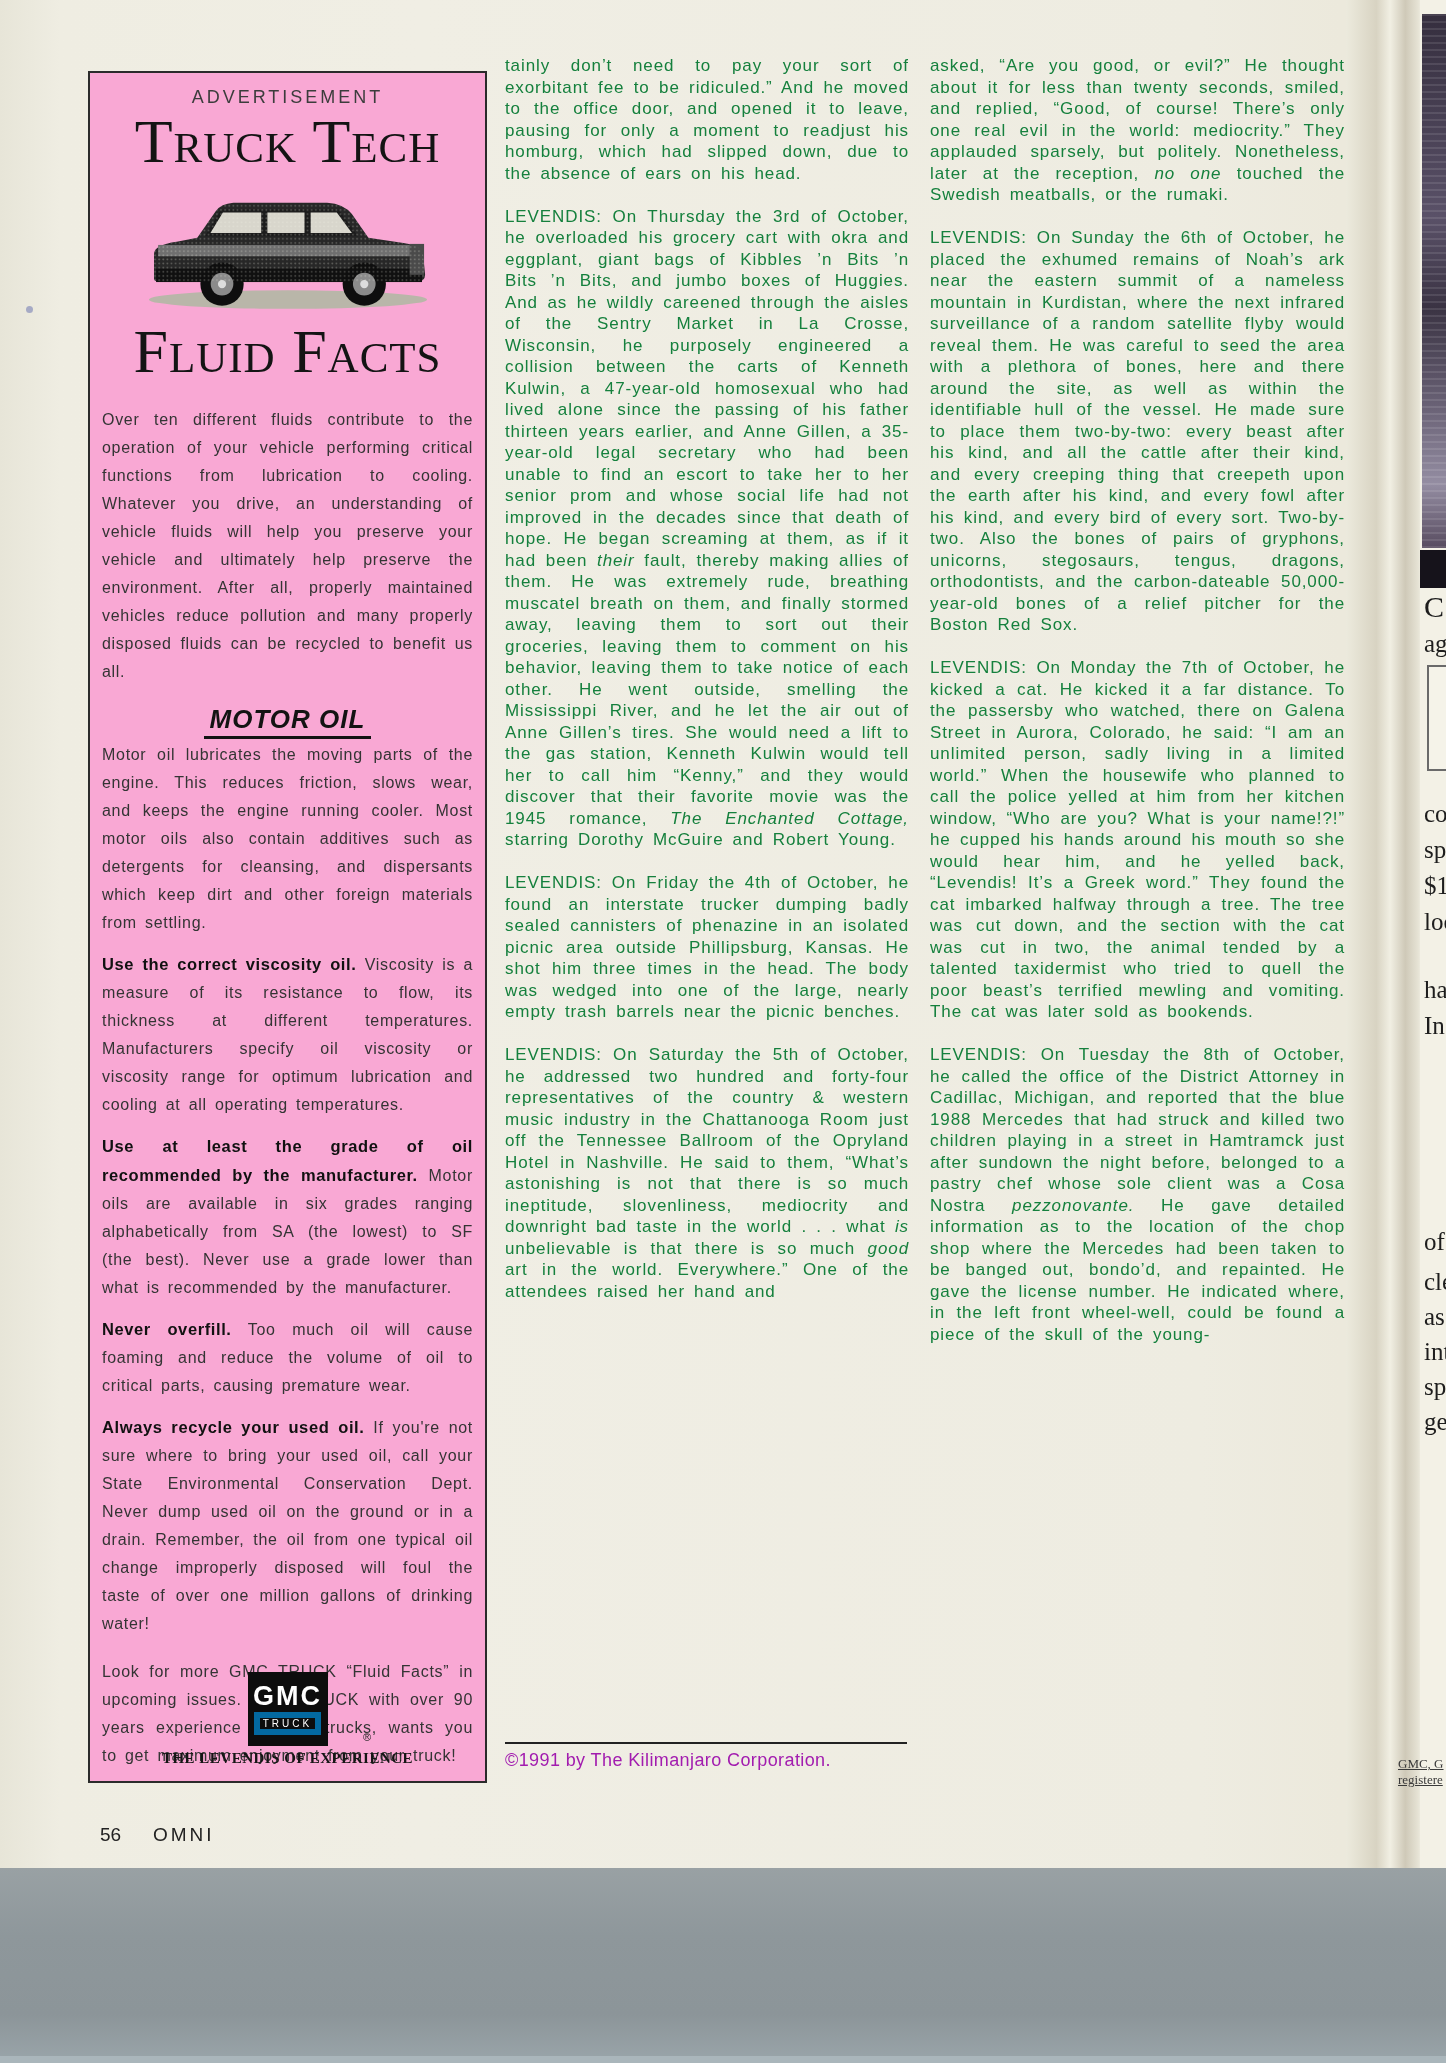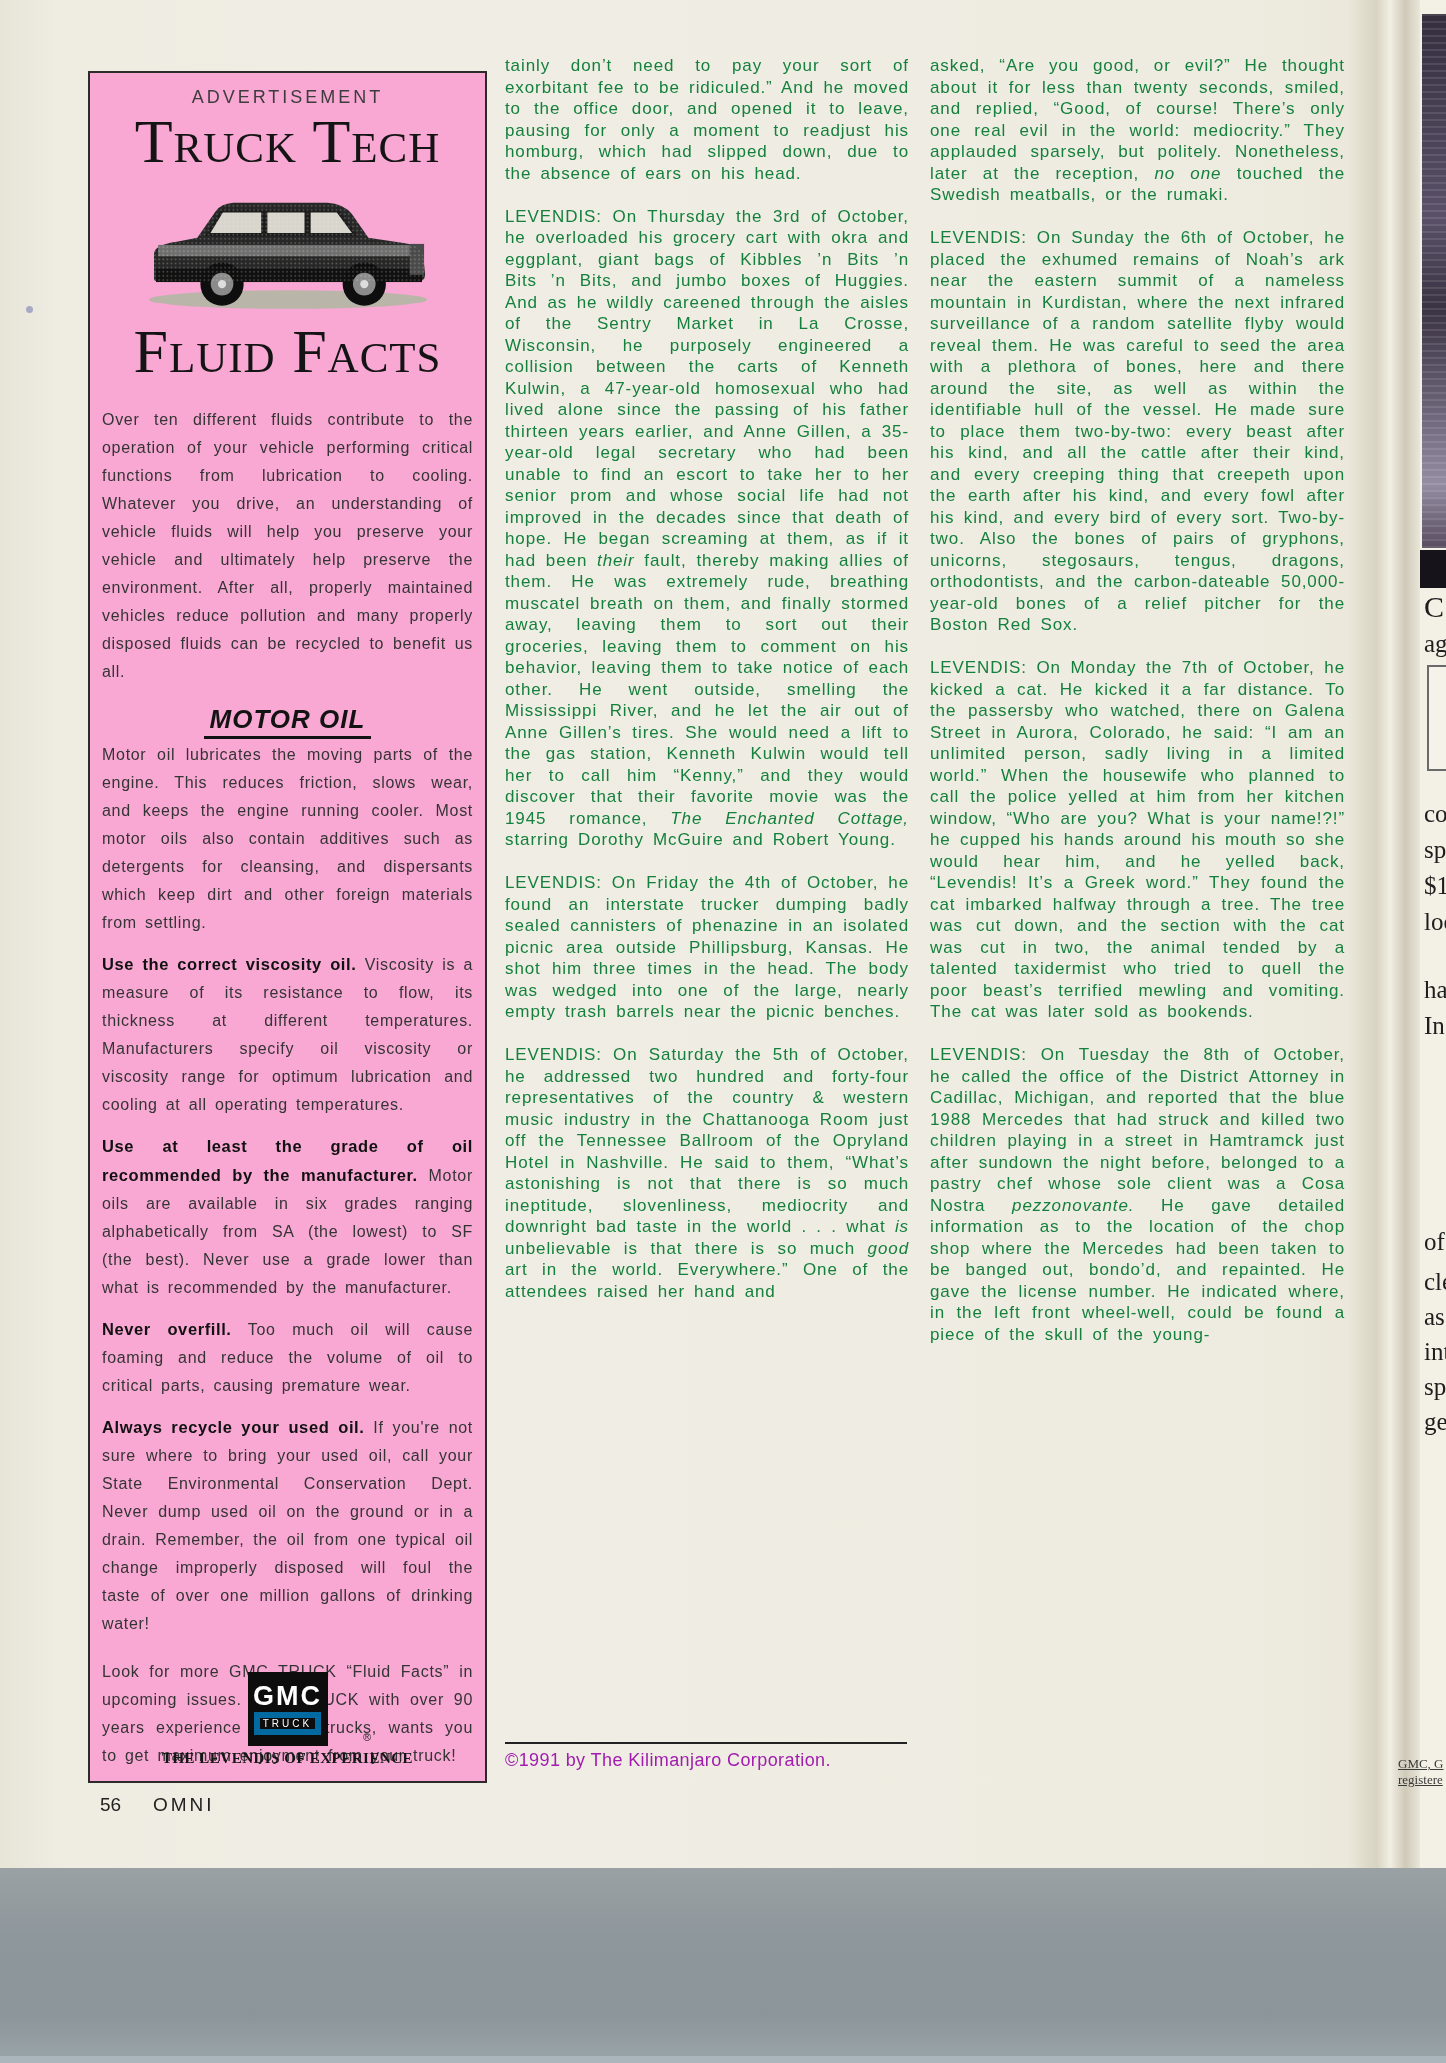--- a/index.html
+++ b/index.html
@@ -1,19 +1,19 @@
 <!DOCTYPE html>
 <html><head>
 <meta charset="utf-8">
 <style>
   html,body{margin:0;padding:0;}
   body{width:1446px;height:2063px;overflow:hidden;position:relative;
        background:linear-gradient(90deg,#e7e5d8 0px,#efede2 60px,#f0eee4 420px,#eeece1 1200px,#ece9dc 1340px);
        font-family:"Liberation Sans",sans-serif;color:#222;}
-  .layer{position:absolute;}
+  .layer{position:absolute;margin-top:30px;}
   
   .ad-box{position:absolute;left:88px;top:71px;width:399px;height:1712px;box-sizing:border-box;
           border:2px solid #2b2b2b;background:#f9a8d4;padding:10px 12px 140px 12px;overflow:hidden;}
   .ad-label{text-align:center;font-size:18px;letter-spacing:3px;color:#3c3c3c;margin-top:4px;}
   .ad-title{text-align:center;font-family:"Liberation Serif",serif;font-variant:small-caps;
             font-size:62px;line-height:62px;color:#141414;letter-spacing:1px;margin-top:2px;}
   .ad-truck{width:310px;margin:8px auto 0 auto;}
   .ad-intro,.ad-body,.ad-tip,.ad-outro{font-size:16px;line-height:28px;text-align:justify;
             color:#343434;letter-spacing:0.7px;word-spacing:3px;margin:0;}
   .ad-intro{margin-top:24px;}

